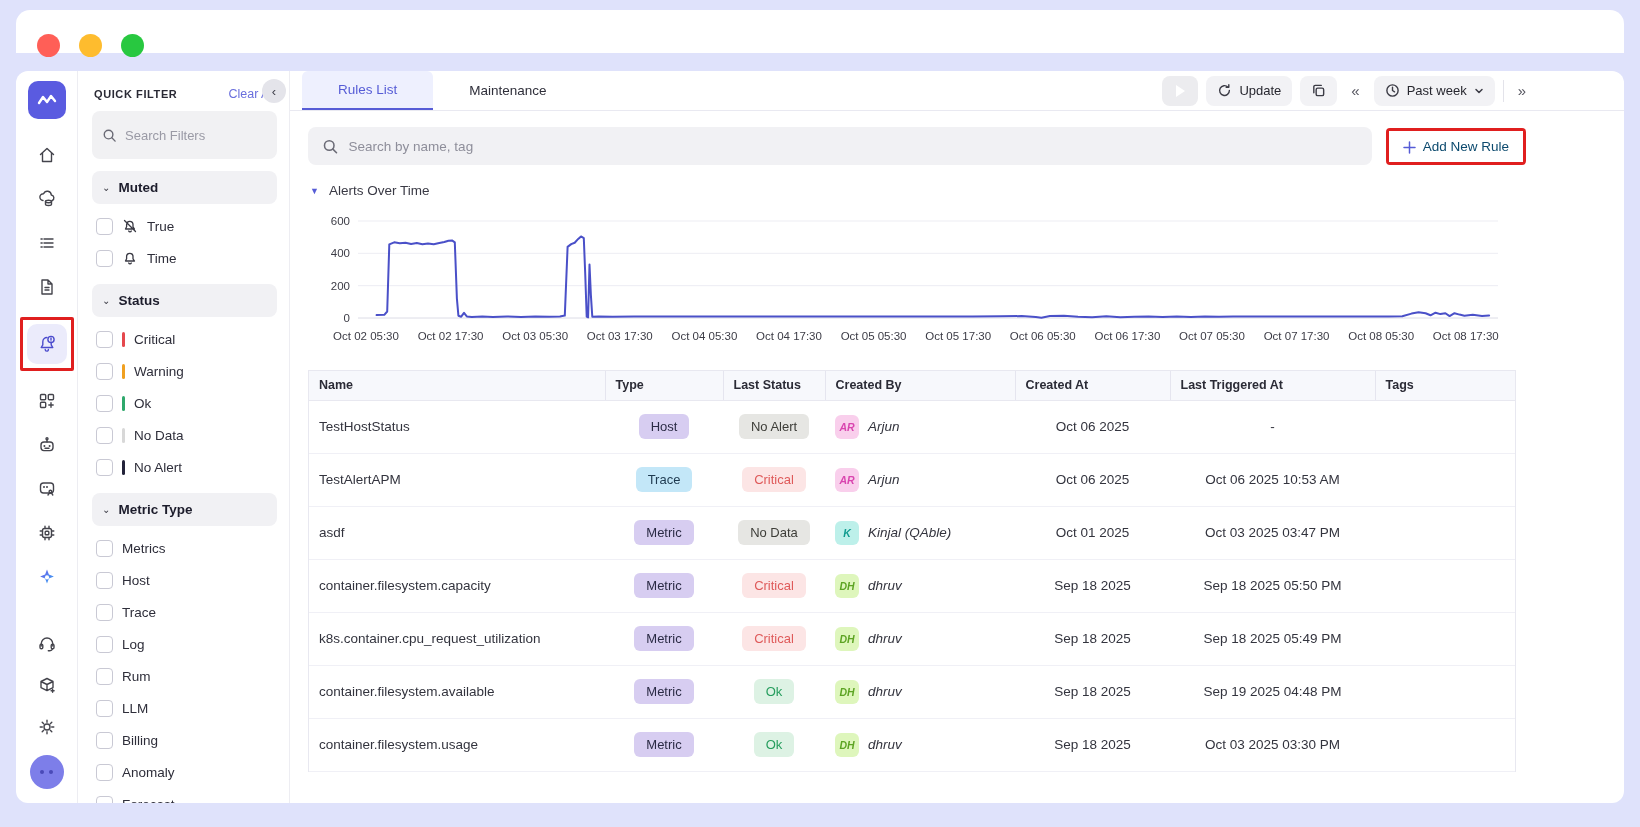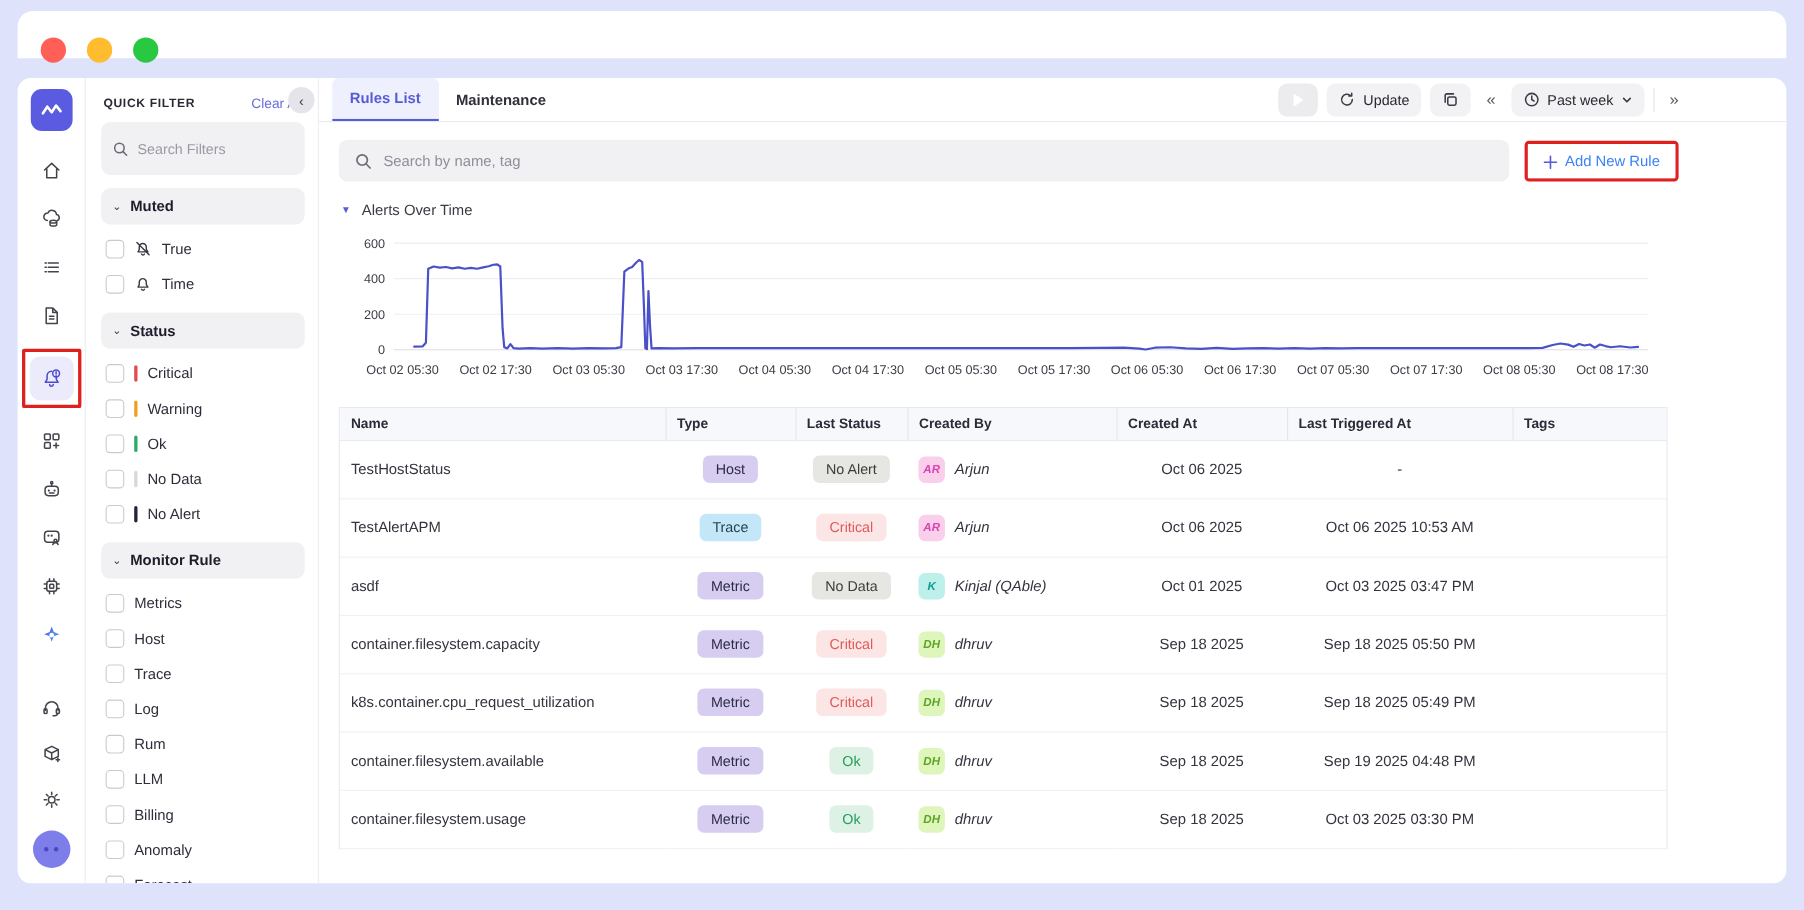--- a/index.html
+++ b/index.html
@@ -45,39 +45,39 @@
   .fsection-h .lbl { font-size:13.5px; font-weight:700; color:#1c1c2b; }
   .fitem { display:flex; align-items:center; gap:9px; height:32px; padding-left:4px; cursor:pointer; }
   .cbx { width:17px; height:17px; border:1.5px solid #c9c9d4; border-radius:4px; background:#fff; flex-shrink:0; }
   .fbar { width:3px; height:15px; border-radius:2px; flex-shrink:0; }
   .fitem .lbl { font-size:13.5px; color:#2e2e3a; }
   .fitem svg { stroke:#3a3a44; fill:none; stroke-width:1.3; stroke-linecap:round; stroke-linejoin:round; }
   
   .content { flex:1; display:flex; flex-direction:column; min-width:0; }
   .tabsbar { height:40px; border-bottom:1px solid #e9e9f1; display:flex; align-items:stretch;
     padding:0 92px 0 12px; }
-  .tab { display:flex; align-items:center; padding:0 16px; font-size:13.5px; color:#2f2f3a; cursor:pointer;font-weight:bold; }
+  .tab { display:flex; align-items:center; padding:0 36px; font-size:13.5px; color:#2f2f3a; cursor:pointer; }
   .tab.active { color:#565cd6; background:#eef0fe; border-bottom:2px solid #565cd6; border-radius:6px 6px 0 0; }
   .toolbar { margin-left:auto; display:flex; align-items:center; gap:8px; }
   .tbtn { background:#f2f2f5; border:0; border-radius:8px; height:30px; display:flex; align-items:center;
     gap:7px; padding:0 11px; font-size:13px; color:#27272f; cursor:pointer; font-family:inherit;justify-content:space-between; }
   .tbtn svg { stroke:#3c3c46; fill:none; stroke-width:1.5; stroke-linecap:round; stroke-linejoin:round; }
   .play { width:36px; justify-content:center; background:#ececef; }
   .play-tri { width:0; height:0; border-left:9px solid #fff; border-top:6px solid transparent;
     border-bottom:6px solid transparent; }
   .chev-txt { font-size:15px; color:#55555f; background:transparent; padding:0 6px; }
   .tdivider { width:1px; height:22px; background:#e3e3ea; }
   .searchrow { display:flex; align-items:center; padding:16px 98px 4px 18px; gap:14px; }
   .mainsearch { flex:1; display:flex; align-items:center; gap:10px; background:#f1f1f4;
     border-radius:8px; height:38px; padding:0 14px; }
   .mainsearch input { border:0; outline:0; background:transparent; font-size:13.5px; color:#33333f;
     width:100%; font-family:inherit; }
   .mainsearch input::placeholder { color:#8e8e9a; }
   .addrule-wrap { border:3px solid #e01f1f; border-radius:4px; }
-  .addrule { background:#fff; border:0; color:#3b82f6; font-size:13.5px; display:flex; align-items:flex-end;
+  .addrule { background:#fff; border:0; color:#0c4a6e; font-size:13.5px; display:flex; align-items:flex-end;
     gap:7px; padding:8px 14px; cursor:pointer; font-family:inherit; }
   .aot-head { display:flex; align-items:center; gap:10px; padding:14px 0 0 20px; }
   .aot-tri { color:#565cd6; font-size:9px; }
   .aot-lbl { font-size:13.5px; color:#3a3a45; }
   .chartbox { height:152px; margin-top:4px; }
   .chartbox text { font-family:"Liberation Sans", sans-serif; }
   
   .rules-table { margin:16px 108px 0 18px; border:1px solid #e8e8f0; border-bottom:0; }
   table { border-collapse:collapse; width:100%; table-layout:fixed; }
   thead tr { background:#f7f8fc; }
@@ -276,21 +276,21 @@
           <span class="fbar" style="background:#d8d8d8"></span>
           <span class="lbl">No Data</span>
         </div>
         <div class="fitem">
           <span class="cbx"></span>
           <span class="fbar" style="background:#23233a"></span>
           <span class="lbl">No Alert</span>
         </div>
         <div class="fsection-h">
           <span class="chev">⌄</span>
-          <span class="lbl">Monitor Rule</span>
+          <span class="lbl">Metric Type</span>
         </div>
         <div class="fitem">
           <span class="cbx"></span>
           <span class="lbl">Metrics</span>
         </div>
         <div class="fitem">
           <span class="cbx"></span>
           <span class="lbl">Host</span>
         </div>
         <div class="fitem">

